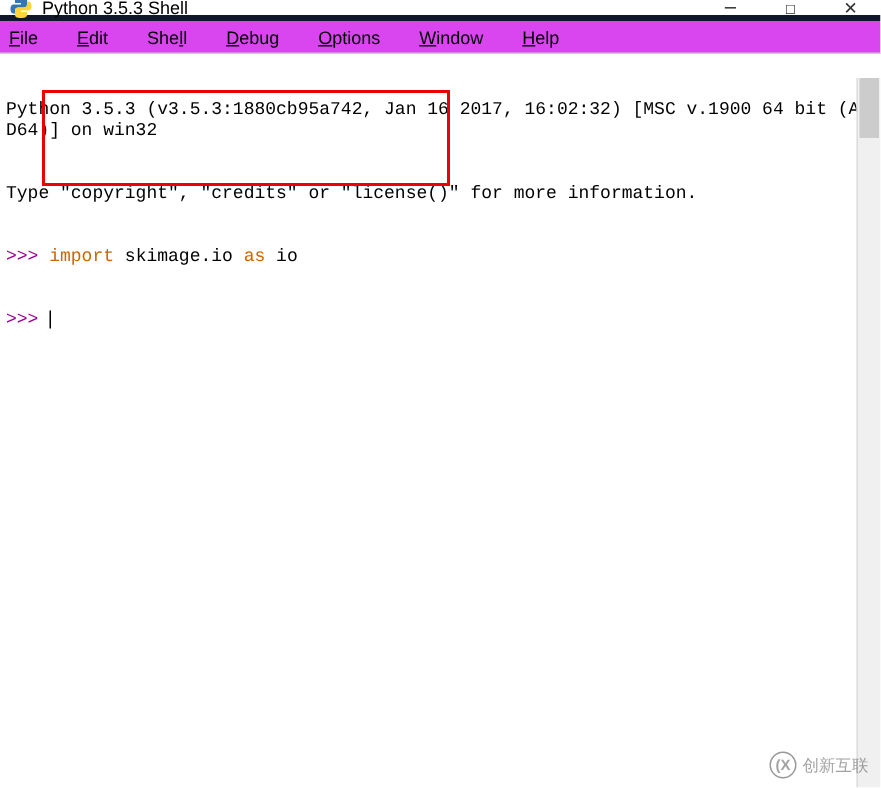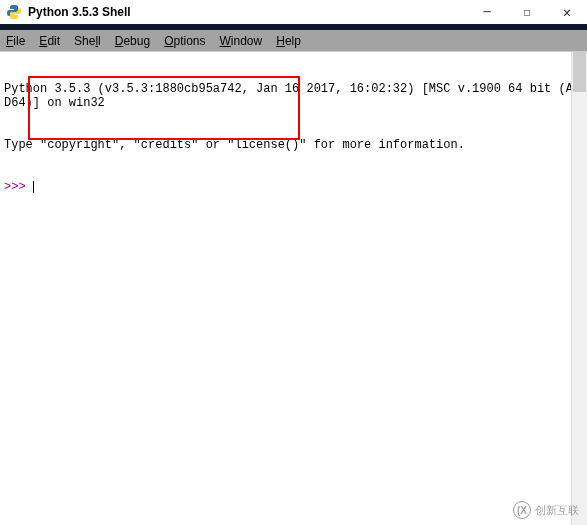--- a/index.html
+++ b/index.html
@@ -10,27 +10,26 @@
     body {
       font-family: "Segoe UI", Tahoma, sans-serif;
       font-size: 12px;
       background: #fff;
       width: 587px;
       height: 525px;
       overflow: hidden;
       position: relative;
     }
     .titlebar {
-      height: 30px;
+      height: 14px;
       background: #fff;
       display: flex;
       align-items: center;
       padding-left: 6px;
-      border-bottom: 6px solid #0f172a;
-      font-weight: bold;
+      border-bottom: 4px solid #0f172a;
     }
     .app-icon {
       width: 16px;
       height: 16px;
       margin-right: 6px;
       display: flex;
       align-items: center;
       justify-content: center;
     }
     .title-text {
@@ -50,25 +49,25 @@
       justify-content: center;
       color: #333;
       font-family: monospace;
       font-size: 12px;
     }
     .win-btn.close {
       font-size: 14px;
     }
     .menubar {
       height: 22px;
-      background: #a3a3a3;
+      background: #d946ef;
       display: flex;
       align-items: center;
       padding: 0 6px;
-      gap: 14px;
+      gap: 26px;
       border-bottom: 1px solid #ccc;
     }
     .menu-item {
       font-size: 12px;
       color: #000;
       cursor: default;
     }
     .menu-item .underline {
       text-decoration: underline;
     }
@@ -165,20 +164,21 @@
   <span class="menu-item">She<span class="underline">l</span>l</span>
   <span class="menu-item"><span class="underline">D</span>ebug</span>
   <span class="menu-item"><span class="underline">O</span>ptions</span>
   <span class="menu-item"><span class="underline">W</span>indow</span>
   <span class="menu-item"><span class="underline">H</span>elp</span>
 </div>
 
 <div class="editor">
   <div class="editor-line">Python 3.5.3 (v3.5.3:1880cb95a742, Jan 16 2017, 16:02:32) [MSC v.1900 64 bit (AMD64)] on win32</div>
   <div class="editor-line">Type "copyright", "credits" or "license()" for more information.</div>
+  <div class="editor-line"><span class="prompt">&gt;&gt;&gt;</span> <span class="kw-orange">import</span><span> skimage.io </span><span class="kw-orange">as</span><span> io</span></div>
   <div class="editor-line"><span class="prompt">&gt;&gt;&gt;</span> <span class="caret"></span></div>
 
   <div class="red-box" style="left:28px; top:24px; width:272px; height:64px;"></div>
 </div>
 
 <div class="scrollbar-v">
   <div class="scroll-thumb"></div>
 </div>
 
 <div class="watermark">

